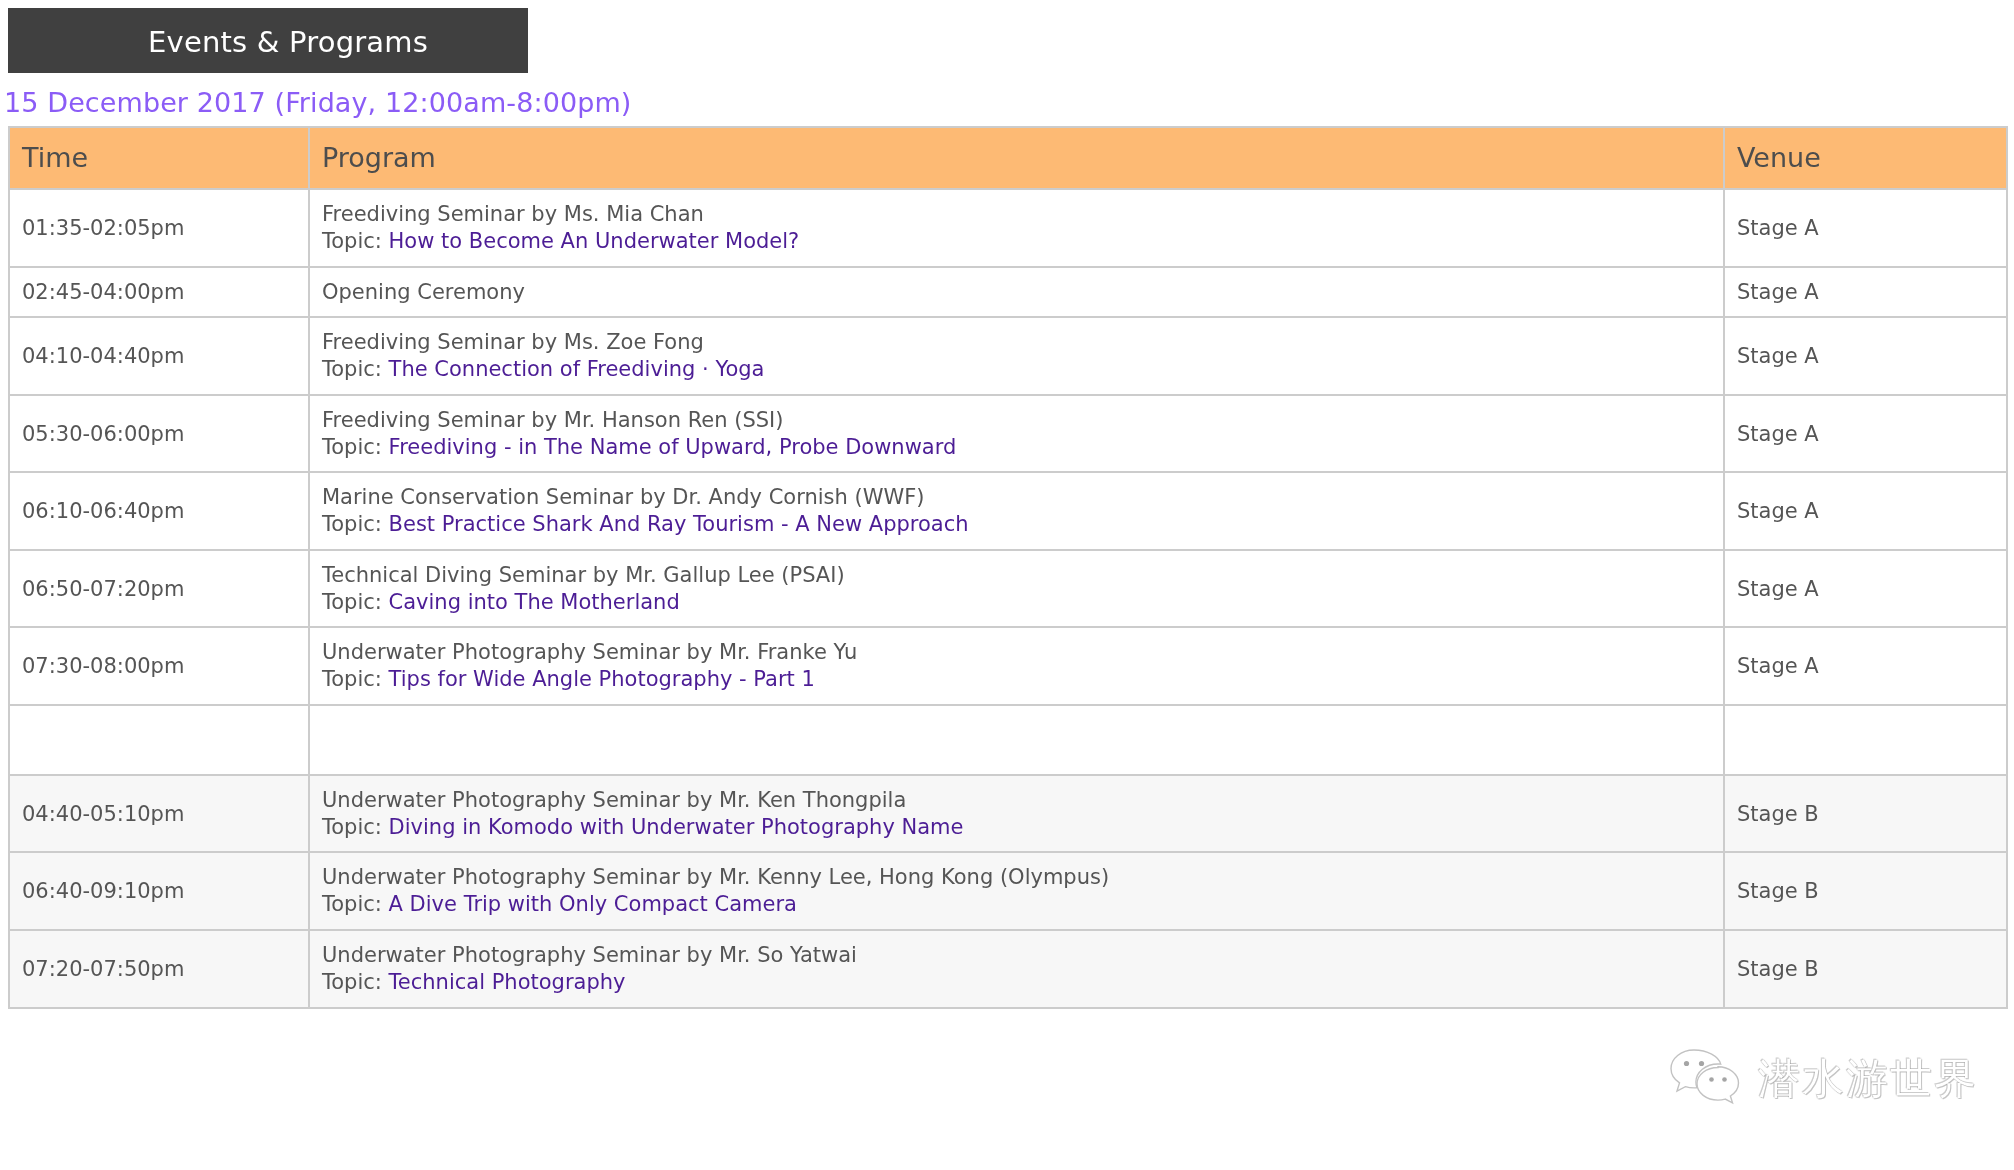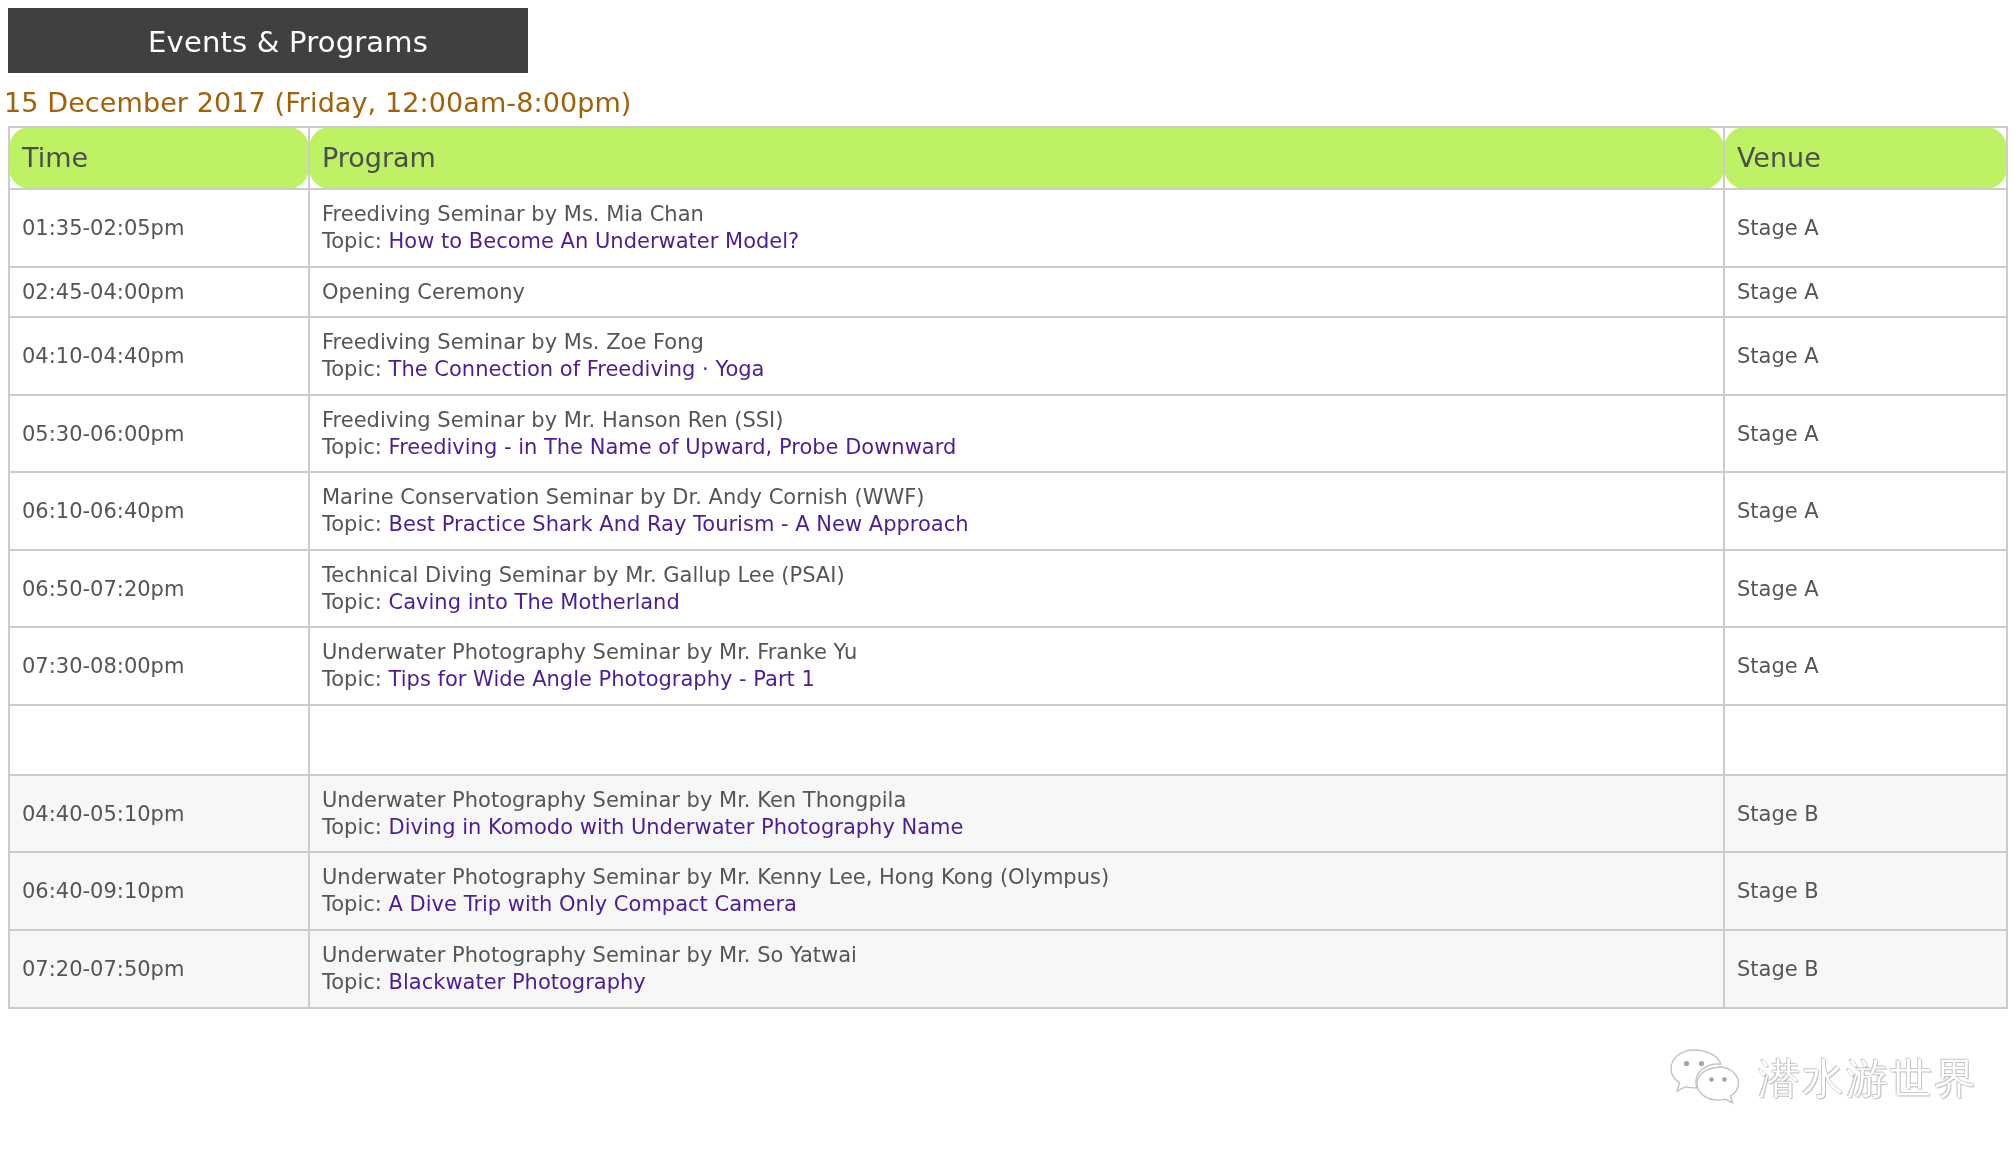--- a/index.html
+++ b/index.html
@@ -26,21 +26,21 @@
     font-size: 29px;
     line-height: 1;
     padding: 20px 100px 16px 140px;
     letter-spacing: 0.2px;
   }
 
   
   .date-line {
     margin: 14px 0 8px 4px;
     font-size: 27px;
-    color: #a16207;
+    color: #8b5cf6;
     letter-spacing: 0.1px;
   }
 
   
   .table-wrap {
     padding: 0 8px 0 8px;
     box-sizing: border-box;
     width: 2014px;
   }
   table.schedule {
@@ -53,27 +53,26 @@
   table.schedule col.c-prog   { width: 1415px; }
   table.schedule col.c-venue  { width: 283px; }
 
   table.schedule th,
   table.schedule td {
     border: 2px solid #cccccc;
     vertical-align: middle;
     text-align: left;
   }
   table.schedule thead th {
-    background: #bef264;
+    background: #fdba74;
     color: #4d4d4d;
     font-weight: normal;
     font-size: 27px;
     padding: 10px 12px 12px 12px;
     height: 38px;
-    border-radius: 21px;
   }
   table.schedule tbody td {
     color: #555555;
     font-size: 21px;
     padding: 11px 12px;
   }
   td.time {
     white-space: nowrap;
     font-size: 21px;
     color: #555555;
@@ -216,21 +215,21 @@
           <td class="program">
             <span class="prog-line">Underwater Photography Seminar by Mr. Kenny Lee, Hong Kong (Olympus)</span>
             <span class="prog-line"><span class="topic-label">Topic: </span><span class="topic-text">A Dive Trip with Only Compact Camera</span></span>
           </td>
           <td class="venue">Stage B</td>
         </tr>
         <tr class="alt">
           <td class="time">07:20-07:50pm</td>
           <td class="program">
             <span class="prog-line">Underwater Photography Seminar by Mr. So Yatwai</span>
-            <span class="prog-line"><span class="topic-label">Topic: </span><span class="topic-text">Blackwater Photography</span></span>
+            <span class="prog-line"><span class="topic-label">Topic: </span><span class="topic-text">Technical Photography</span></span>
           </td>
           <td class="venue">Stage B</td>
         </tr>
       </tbody>
   </table>
 </div>
 
 <div class="watermark">
   <span class="wm-icon">
     <svg width="78" height="62" viewBox="0 0 78 62" aria-hidden="true">

